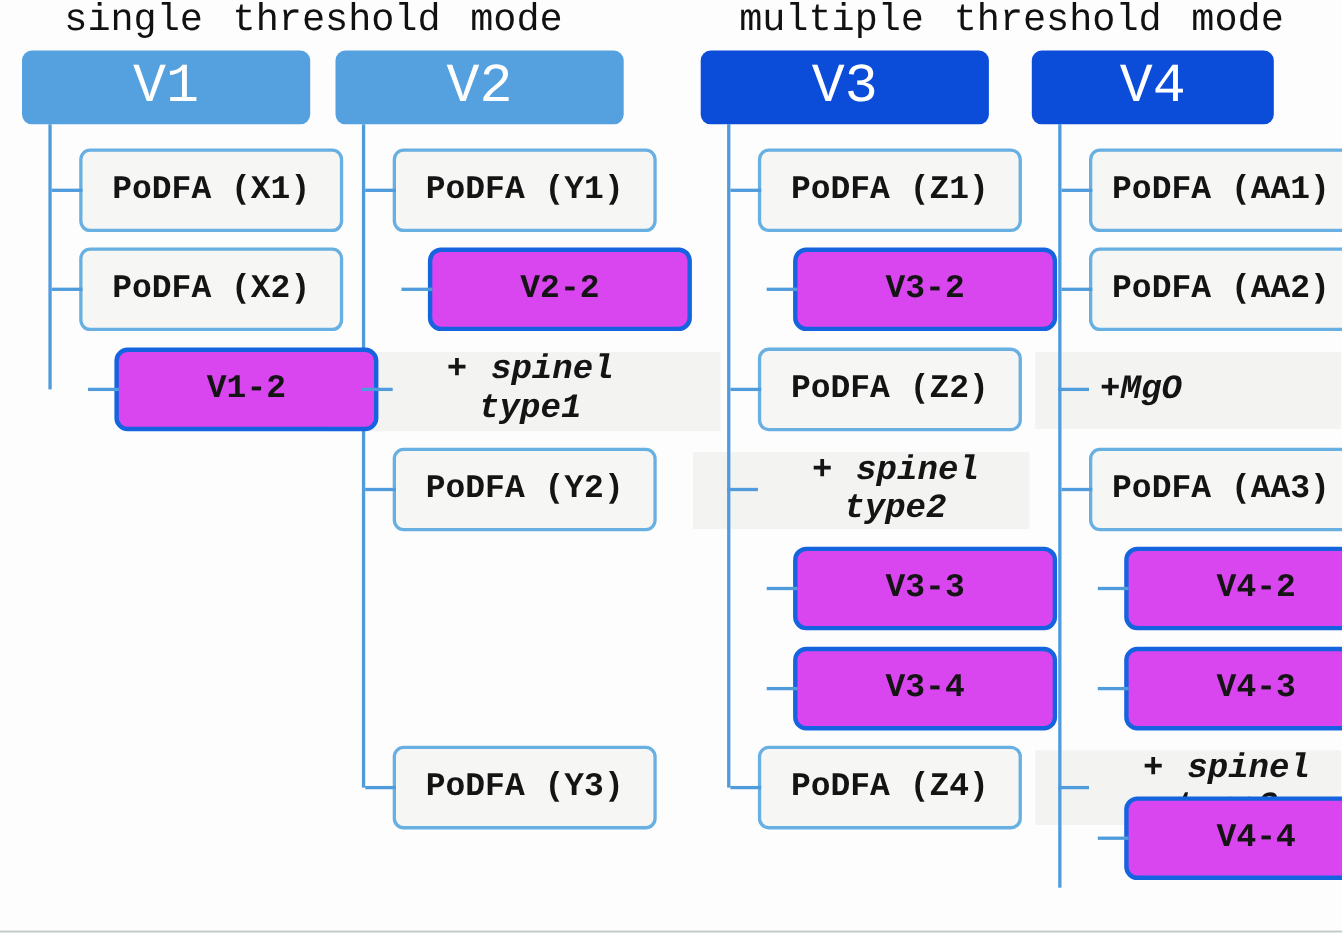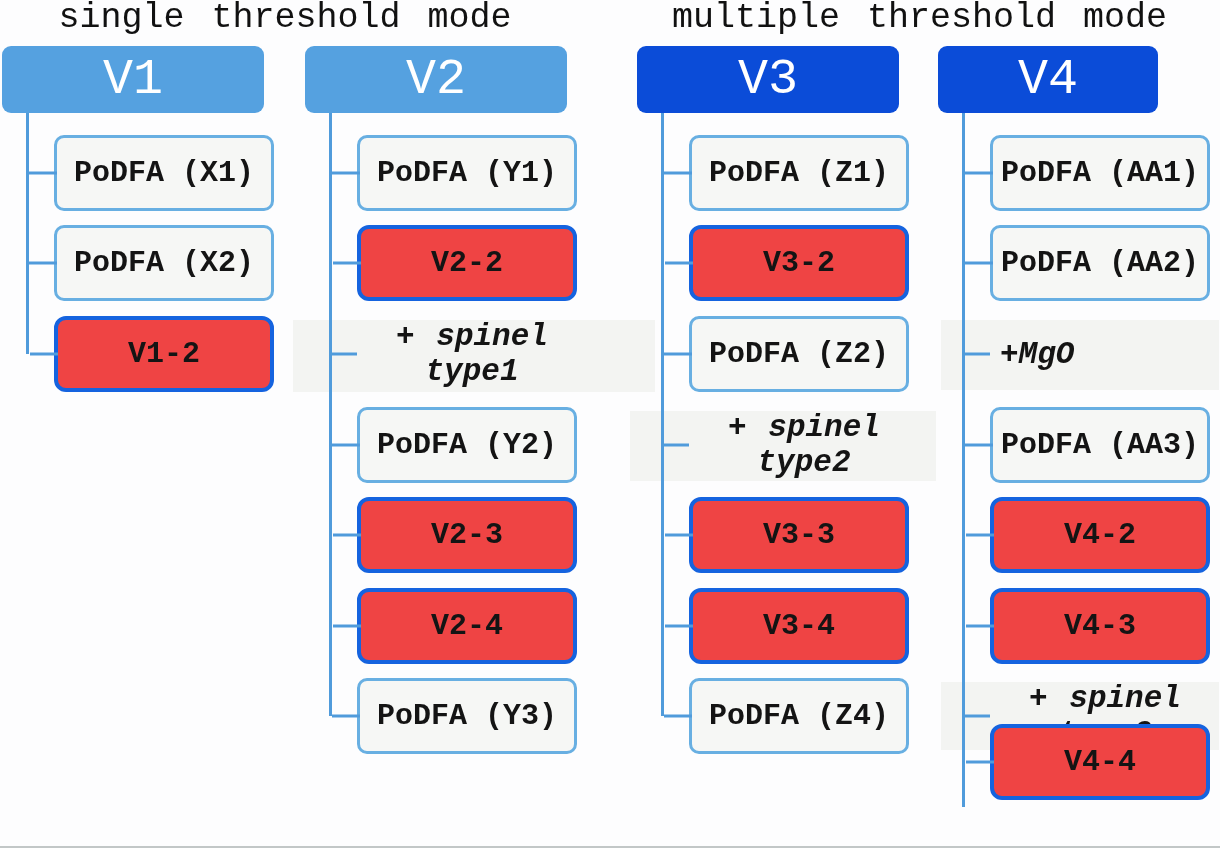--- a/index.html
+++ b/index.html
@@ -21,21 +21,21 @@
 
   
   .shade { position:absolute; background:#f3f4f2; z-index:0; }
   .s1 { left:293px; top:320px; width:362px; height:72px; }
   .s2 { left:630px; top:411px; width:306px; height:70px; }
   .s3 { left:941px; top:320px; width:278px; height:70px; }
   .s4 { left:941px; top:682px; width:278px; height:68px; }
 
   
   .column { position:absolute; top:0; height:848px; width:278px; }
-  .c1 { left:2px; }  .c2 { left:305px; }  .c3 { left:637px; }  .c4 { left:938px; }
+  .c1 { left:20px; }  .c2 { left:305px; }  .c3 { left:637px; }  .c4 { left:938px; }
 
   .header {
     position:absolute; top:46px; left:0; width:262px; height:67px;
     border-radius:9px; display:flex; align-items:center; justify-content:center;
     color:#ffffff; font-size:50px; font-weight:400; z-index:2;
   }
   .c4 .header { width:220px; }
   .header.light { background:#55A1E0; }
   .header.dark  { background:#0B4CD8;text-align:right; }
 
@@ -43,30 +43,30 @@
     position:absolute; left:24px; top:113px; width:3px;
     background:#509BDB; z-index:1;
   }
   .c1 .trunk { height:241px; }
   .c2 .trunk { height:603px; }
   .c3 .trunk { height:603px; }
   .c4 .trunk { height:694px; }
 
   
   .node {
-    position:absolute; left:52px; width:220px; height:76px;
+    position:absolute; left:52px; width:240px; height:76px;
     box-sizing:border-box; display:flex; align-items:center; justify-content:center;
     font-size:30px; font-weight:700; z-index:2; text-align:center;
   }
   .node::before {
     content:""; position:absolute; left:-28px; top:50%;
     transform:translateY(-50%); width:28px; height:3px; background:#509BDB;
   }
   .podfa   { background:#F6F7F5; border:3px solid #68AFE2; border-radius:10px; }
-  .variant { background:#ef4444; border:4px solid #1563DF; border-radius:12px; }
+  .variant { background:#d946ef; border:4px solid #1563DF; border-radius:12px;margin-left:32px; }
   .note    { justify-content:flex-start; padding-left:10px; font-style:italic;
              font-size:31px; word-spacing:3px; background:transparent; }
 
   .r0{top:135px} .r1{top:225px} .r2{top:316px} .r3{top:407px}
   .r4{top:497px} .r5{top:588px} .r6{top:678px} .r7{top:724px}
 
   .bottom-edge {
     position:absolute; left:0; bottom:0; width:100%; height:2px;
     background:#aeb4b4; opacity:.75;
   }
@@ -109,26 +109,20 @@
       <span>PoDFA (Y1)</span>
     </div>
     <div class="node variant r1">
       <span>V2-2</span>
     </div>
     <div class="node note r2">
       <span>+ spinel type1</span>
     </div>
     <div class="node podfa r3">
       <span>PoDFA (Y2)</span>
-    </div>
-    <div class="node variant r4">
-      <span>V2-3</span>
-    </div>
-    <div class="node variant r5">
-      <span>V2-4</span>
     </div>
     <div class="node podfa r6">
       <span>PoDFA (Y3)</span>
     </div>
   </div>
 
   <div class="column c3">
     <div class="header dark">
       <span>V3</span>
     </div>

